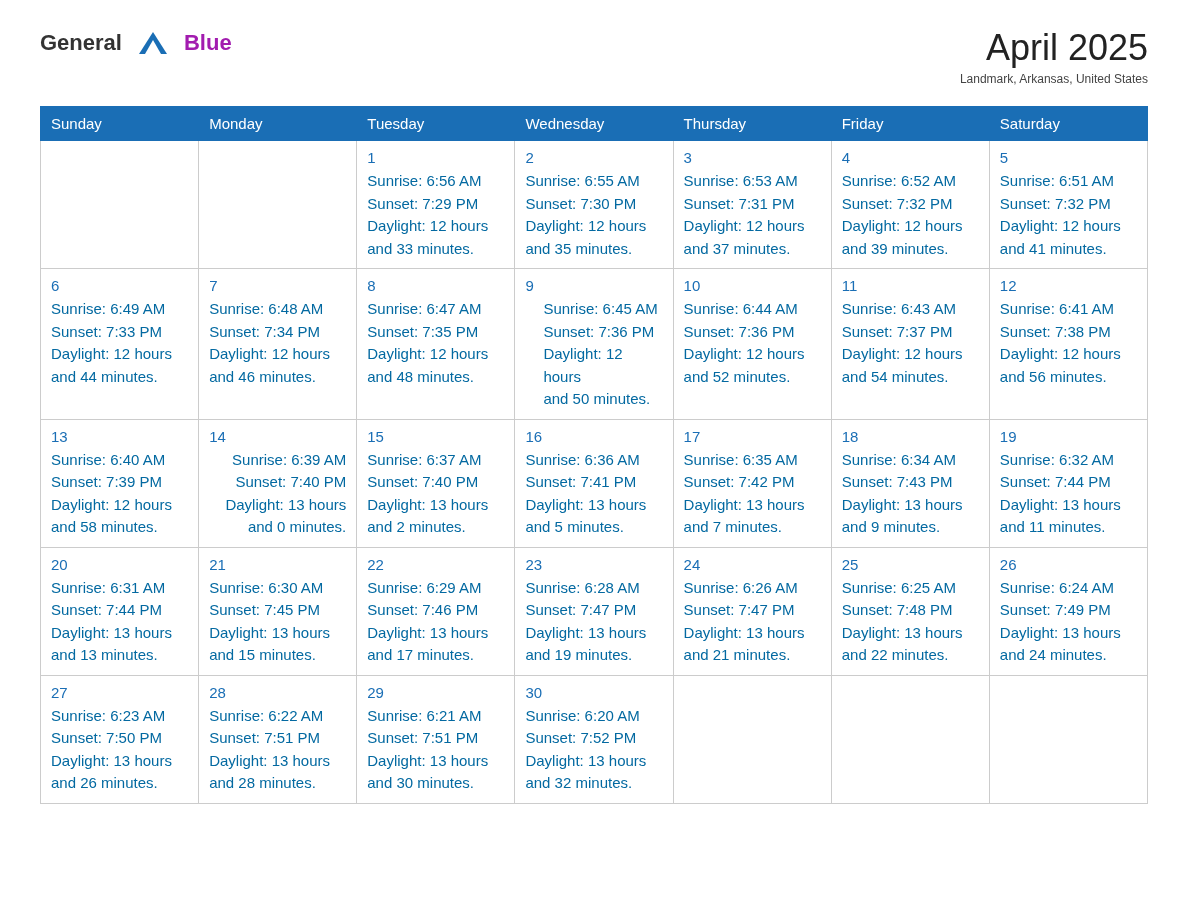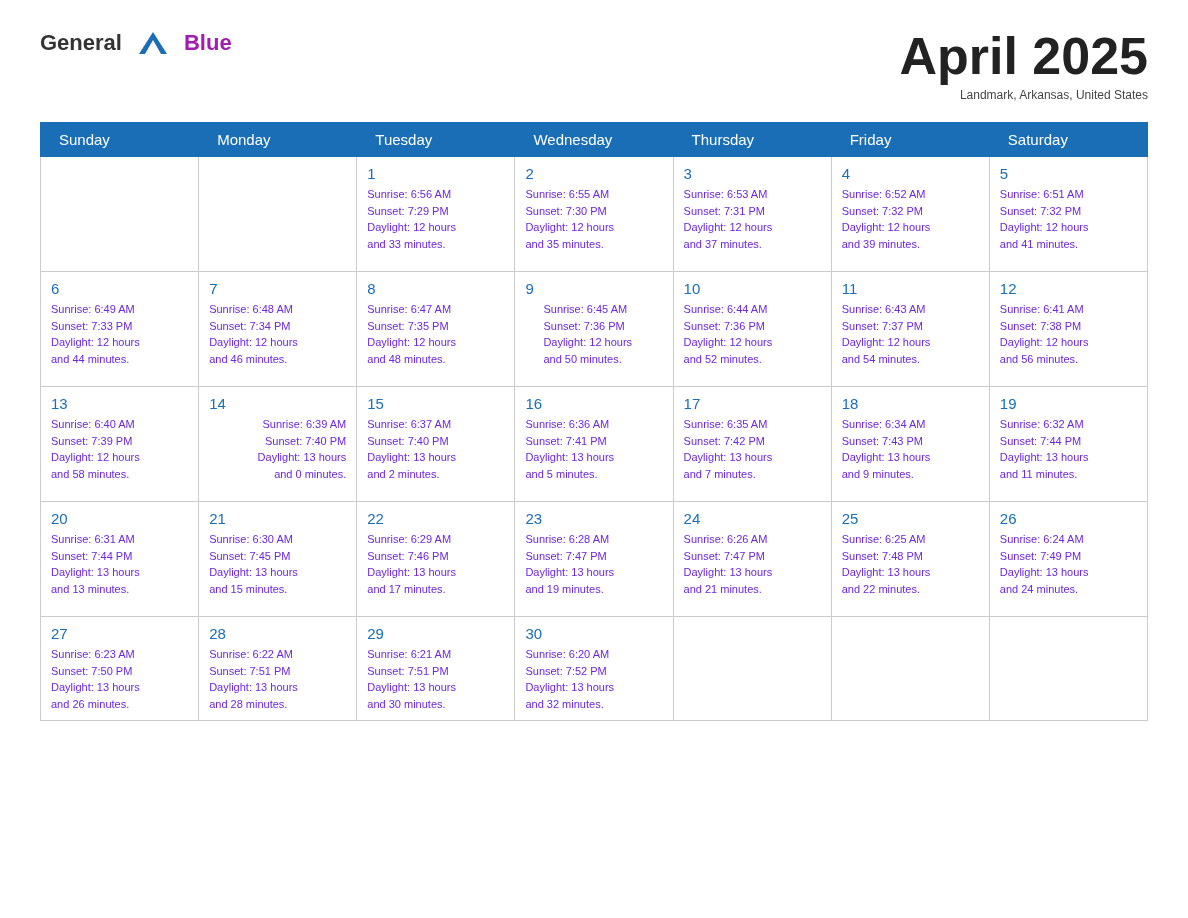--- a/index.html
+++ b/index.html
@@ -28,63 +28,63 @@
     .logo-icon {
       width: 28px;
       height: 22px;
       margin: 0 2px;
       display: inline-block;
     }
     .title-section {
       text-align: right;
     }
     .month-title {
-      font-size: 52px;
-      font-weight: bold;
+      font-size: 36px;
+      font-weight: normal;
       color: #222;
       line-height: 1;
     }
     .location {
       font-size: 12px;
       color: #444;
       margin-top: 6px;
     }
     table {
       width: 100%;
       border-collapse: collapse;
       table-layout: fixed;
     }
     thead tr th {
       background-color: #1a6eb5;
       color: #fff;
       font-size: 15px;
       font-weight: normal;
-      padding: 8px 18px;
+      padding: 8px 10px;
       text-align: left;
       border: 1px solid #1a6eb5;
     }
     tbody tr td {
       vertical-align: top;
       padding: 8px 10px;
       border: 1px solid #ccc;
       font-size: 13px;
       color: #333;
       height: 115px;
     }
     .day-number {
       font-size: 15px;
       font-weight: normal;
       color: #1a6eb5;
       margin-bottom: 4px;
       display: block;
     }
     .day-info {
-      font-size: 11px;
+      font-size: 15px;
       line-height: 1.5;
-      color: #6d28d9;
+      color: #0369a1;
     }
     tbody tr:last-child td {
       height: auto;
       min-height: 100px;
     }
   </style>
 </head>
 <body>
 
 <div class="header">

